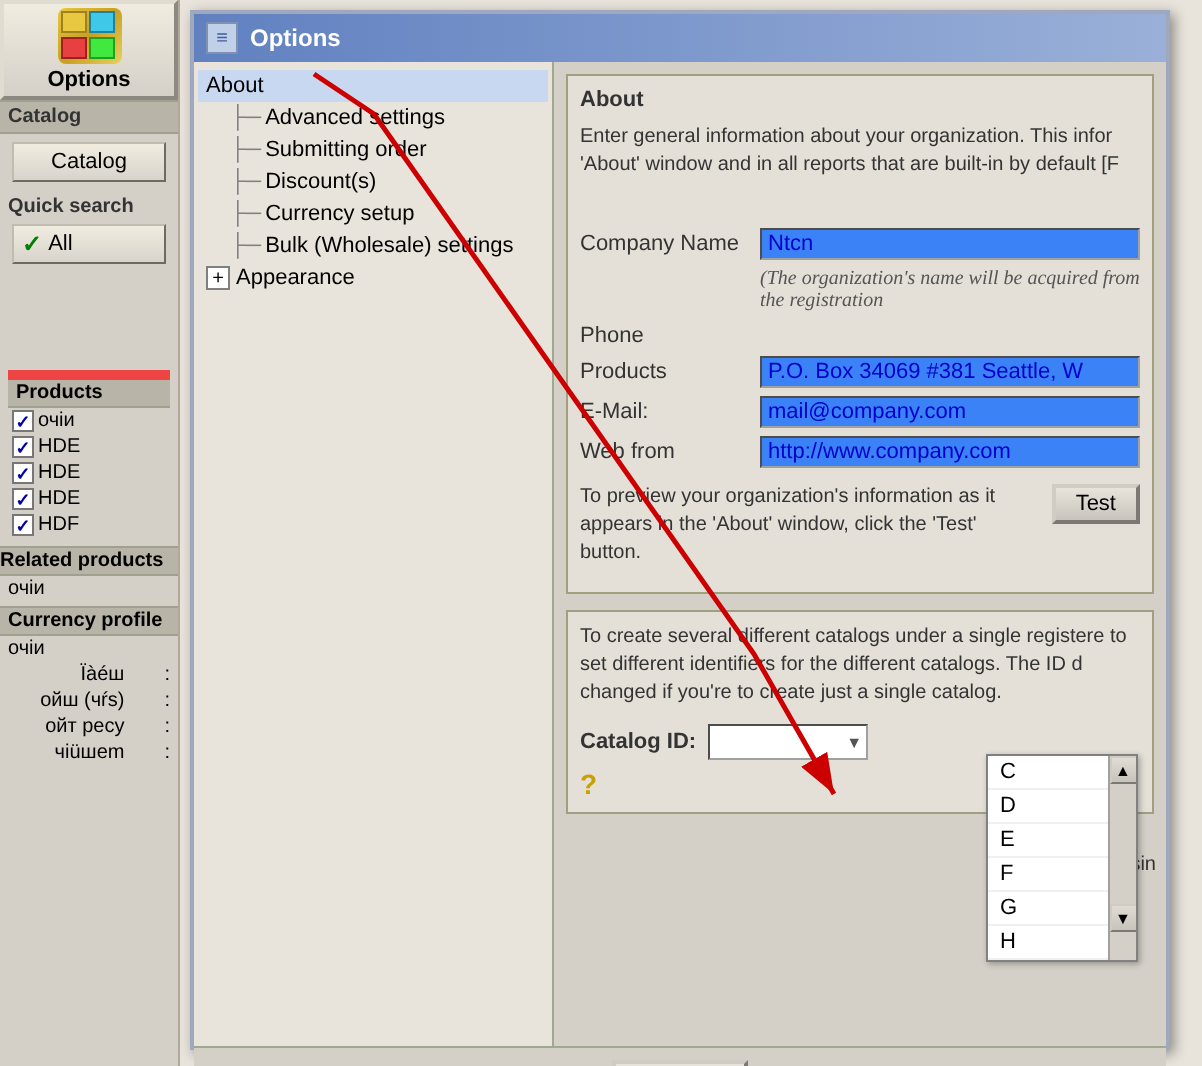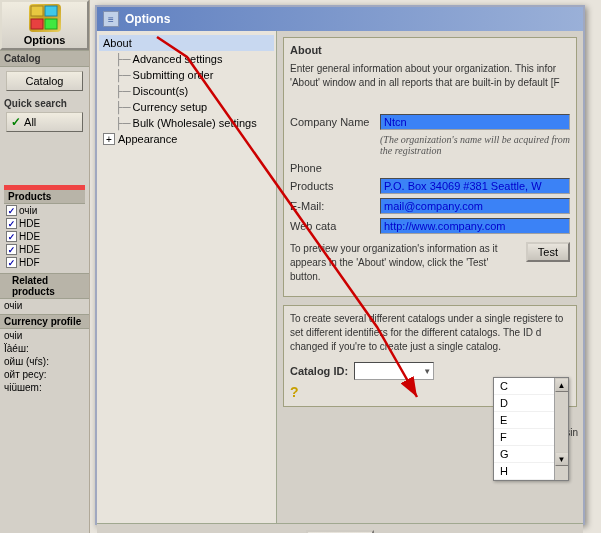--- a/index.html
+++ b/index.html
@@ -140,21 +140,21 @@
       font-size: 10px;
       color: #000;
       overflow: hidden;
       white-space: nowrap;
     }
 
     .related-products-label {
       font-size: 10px;
       font-weight: bold;
       background: #b8b4a8;
-      padding: 1px 12px;
+      padding: 1px 0;
       border-top: 1px solid #a0a090;
       border-bottom: 1px solid #a0a090;
       margin-top: 2px;
     }
 
     .related-item {
       padding: 1px 4px;
       font-size: 10px;
     }
 
@@ -163,23 +163,24 @@
       font-weight: bold;
       background: #b8b4a8;
       padding: 1px 4px;
       border-top: 1px solid #a0a090;
       border-bottom: 1px solid #a0a090;
       margin-top: 2px;
     }
 
     .profile-item {
       display: flex;
-      justify-content: flex-start;
+      justify-content: flex-end;
       padding: 1px 4px;
       font-size: 10px;
+      gap: 20px;
     }
 
     
     .main-area {
       position: absolute;
       left: 90px;
       top: 0;
       width: 511px;
       height: 533px;
       background: #e8e4dc;
@@ -611,21 +612,21 @@
             <span class="field-label">Products</span>
             <span class="field-value">P.O. Box 34069 #381 Seattle, W</span>
           </div>
 
           <div class="field-row">
             <span class="field-label">E-Mail:</span>
             <span class="field-value">mail@company.com</span>
           </div>
 
           <div class="field-row">
-            <span class="field-label">Web cata</span>
+            <span class="field-label">Web from</span>
             <span class="field-value">http://www.company.com</span>
           </div>
 
           <div style="display:flex; align-items:flex-start; margin-top:8px;">
             <div class="preview-text" style="flex:1;">To preview your organization's information as it appears in the 'About' window, click the 'Test' button.</div>
             <button class="test-btn">Test</button>
           </div>
         </div>
 
         <div class="catalog-section">

